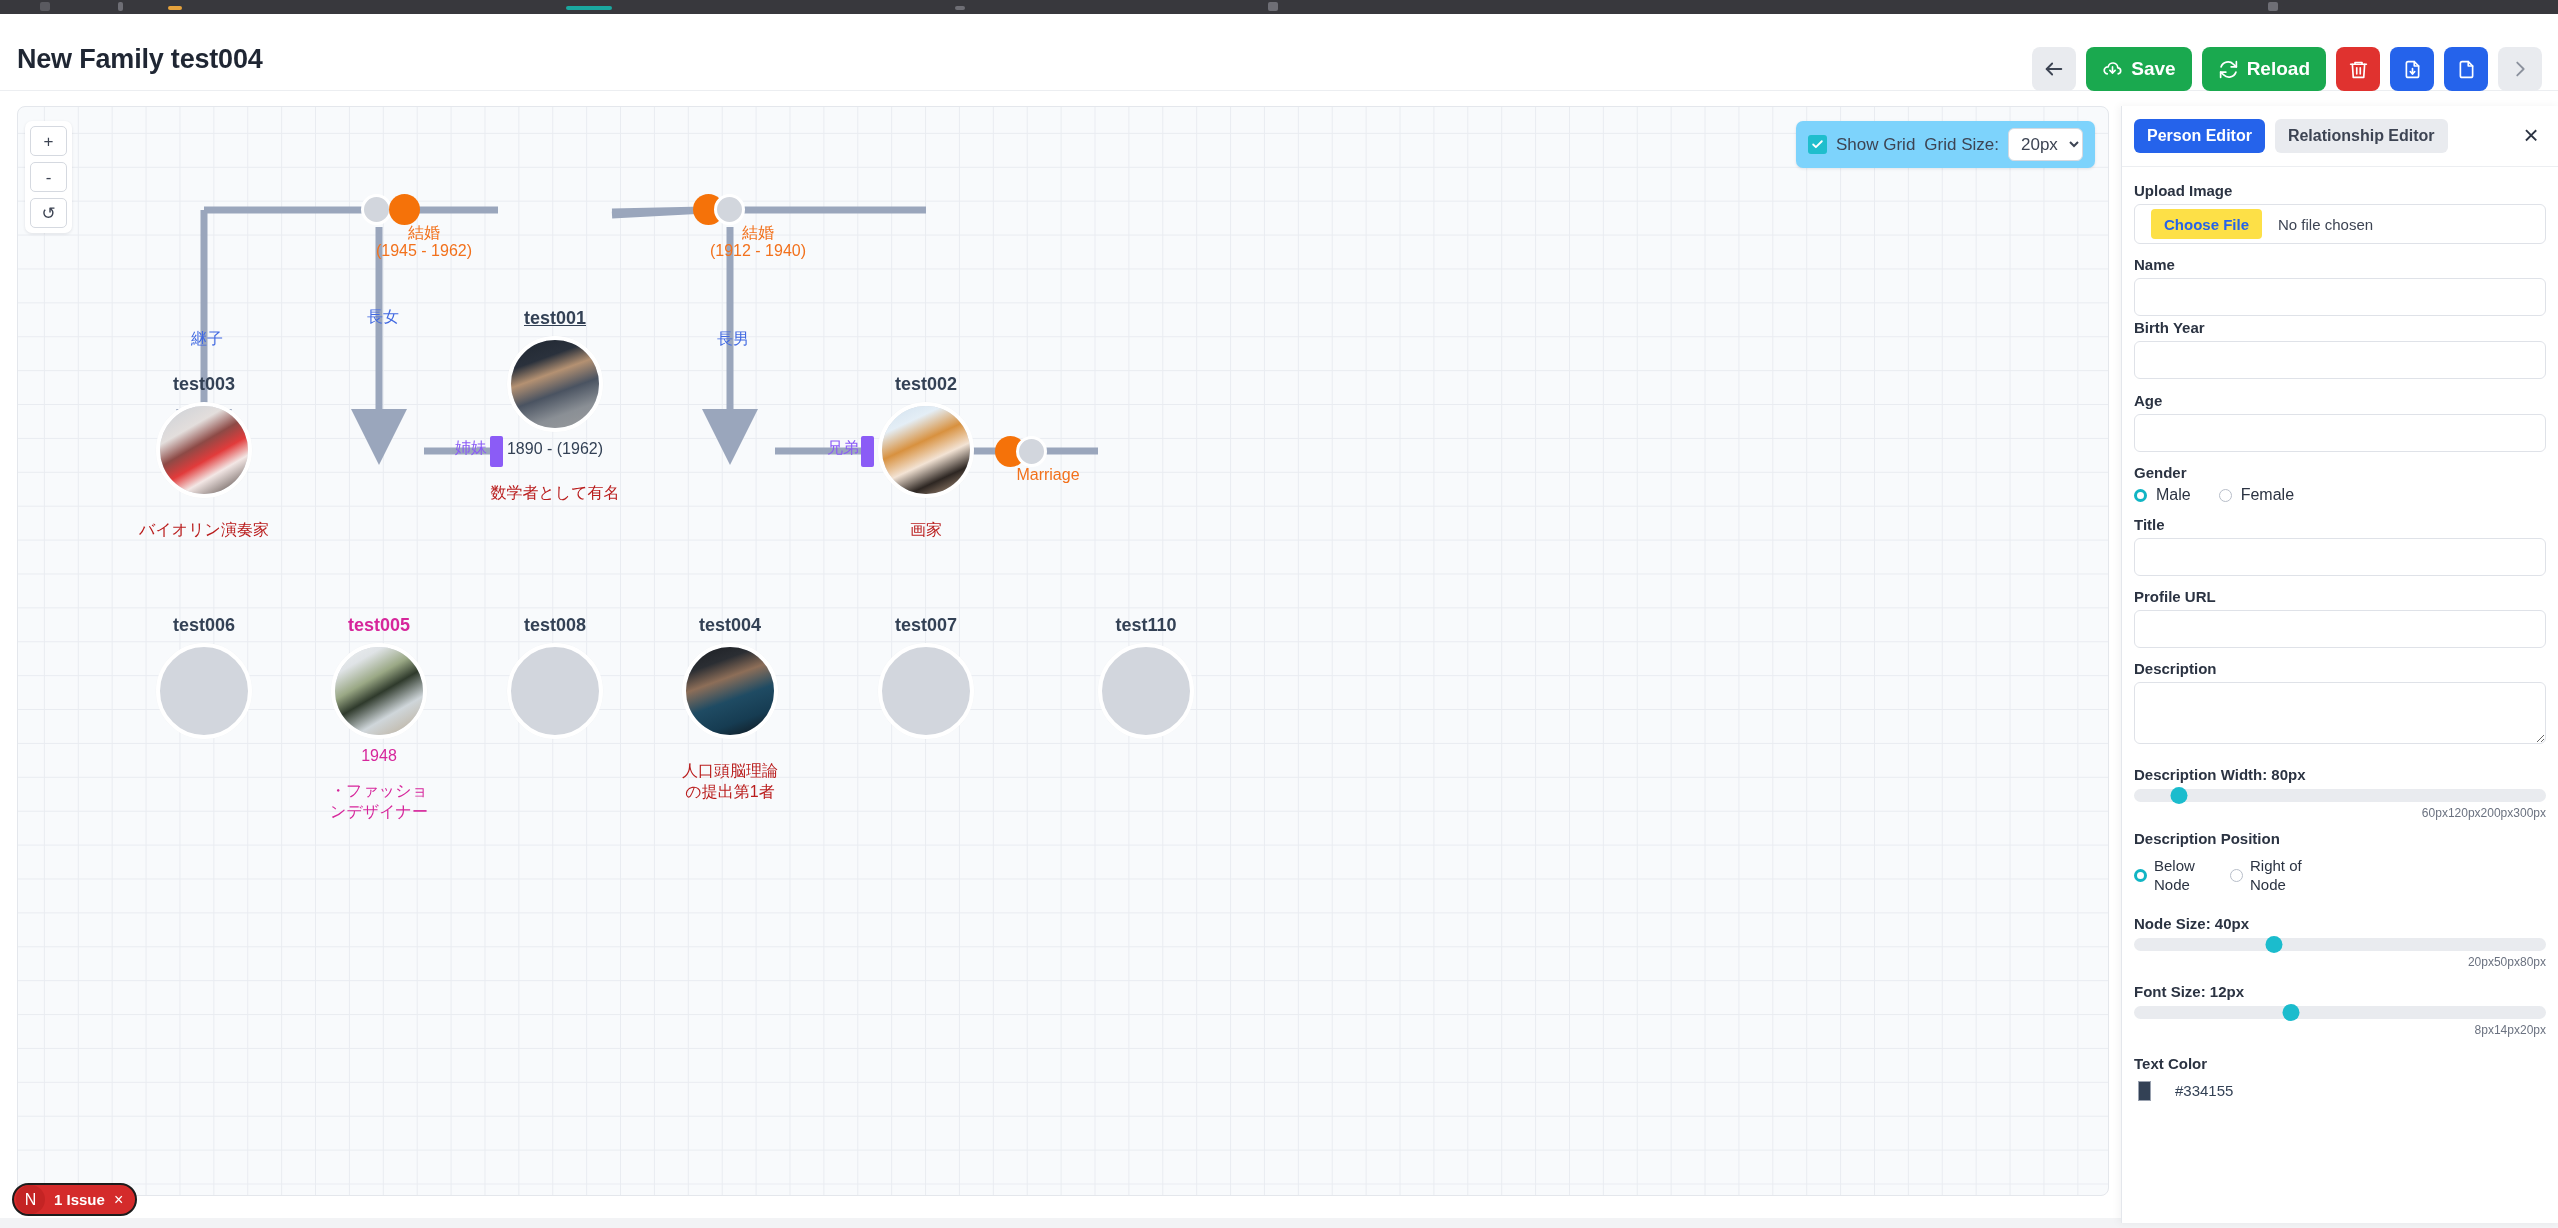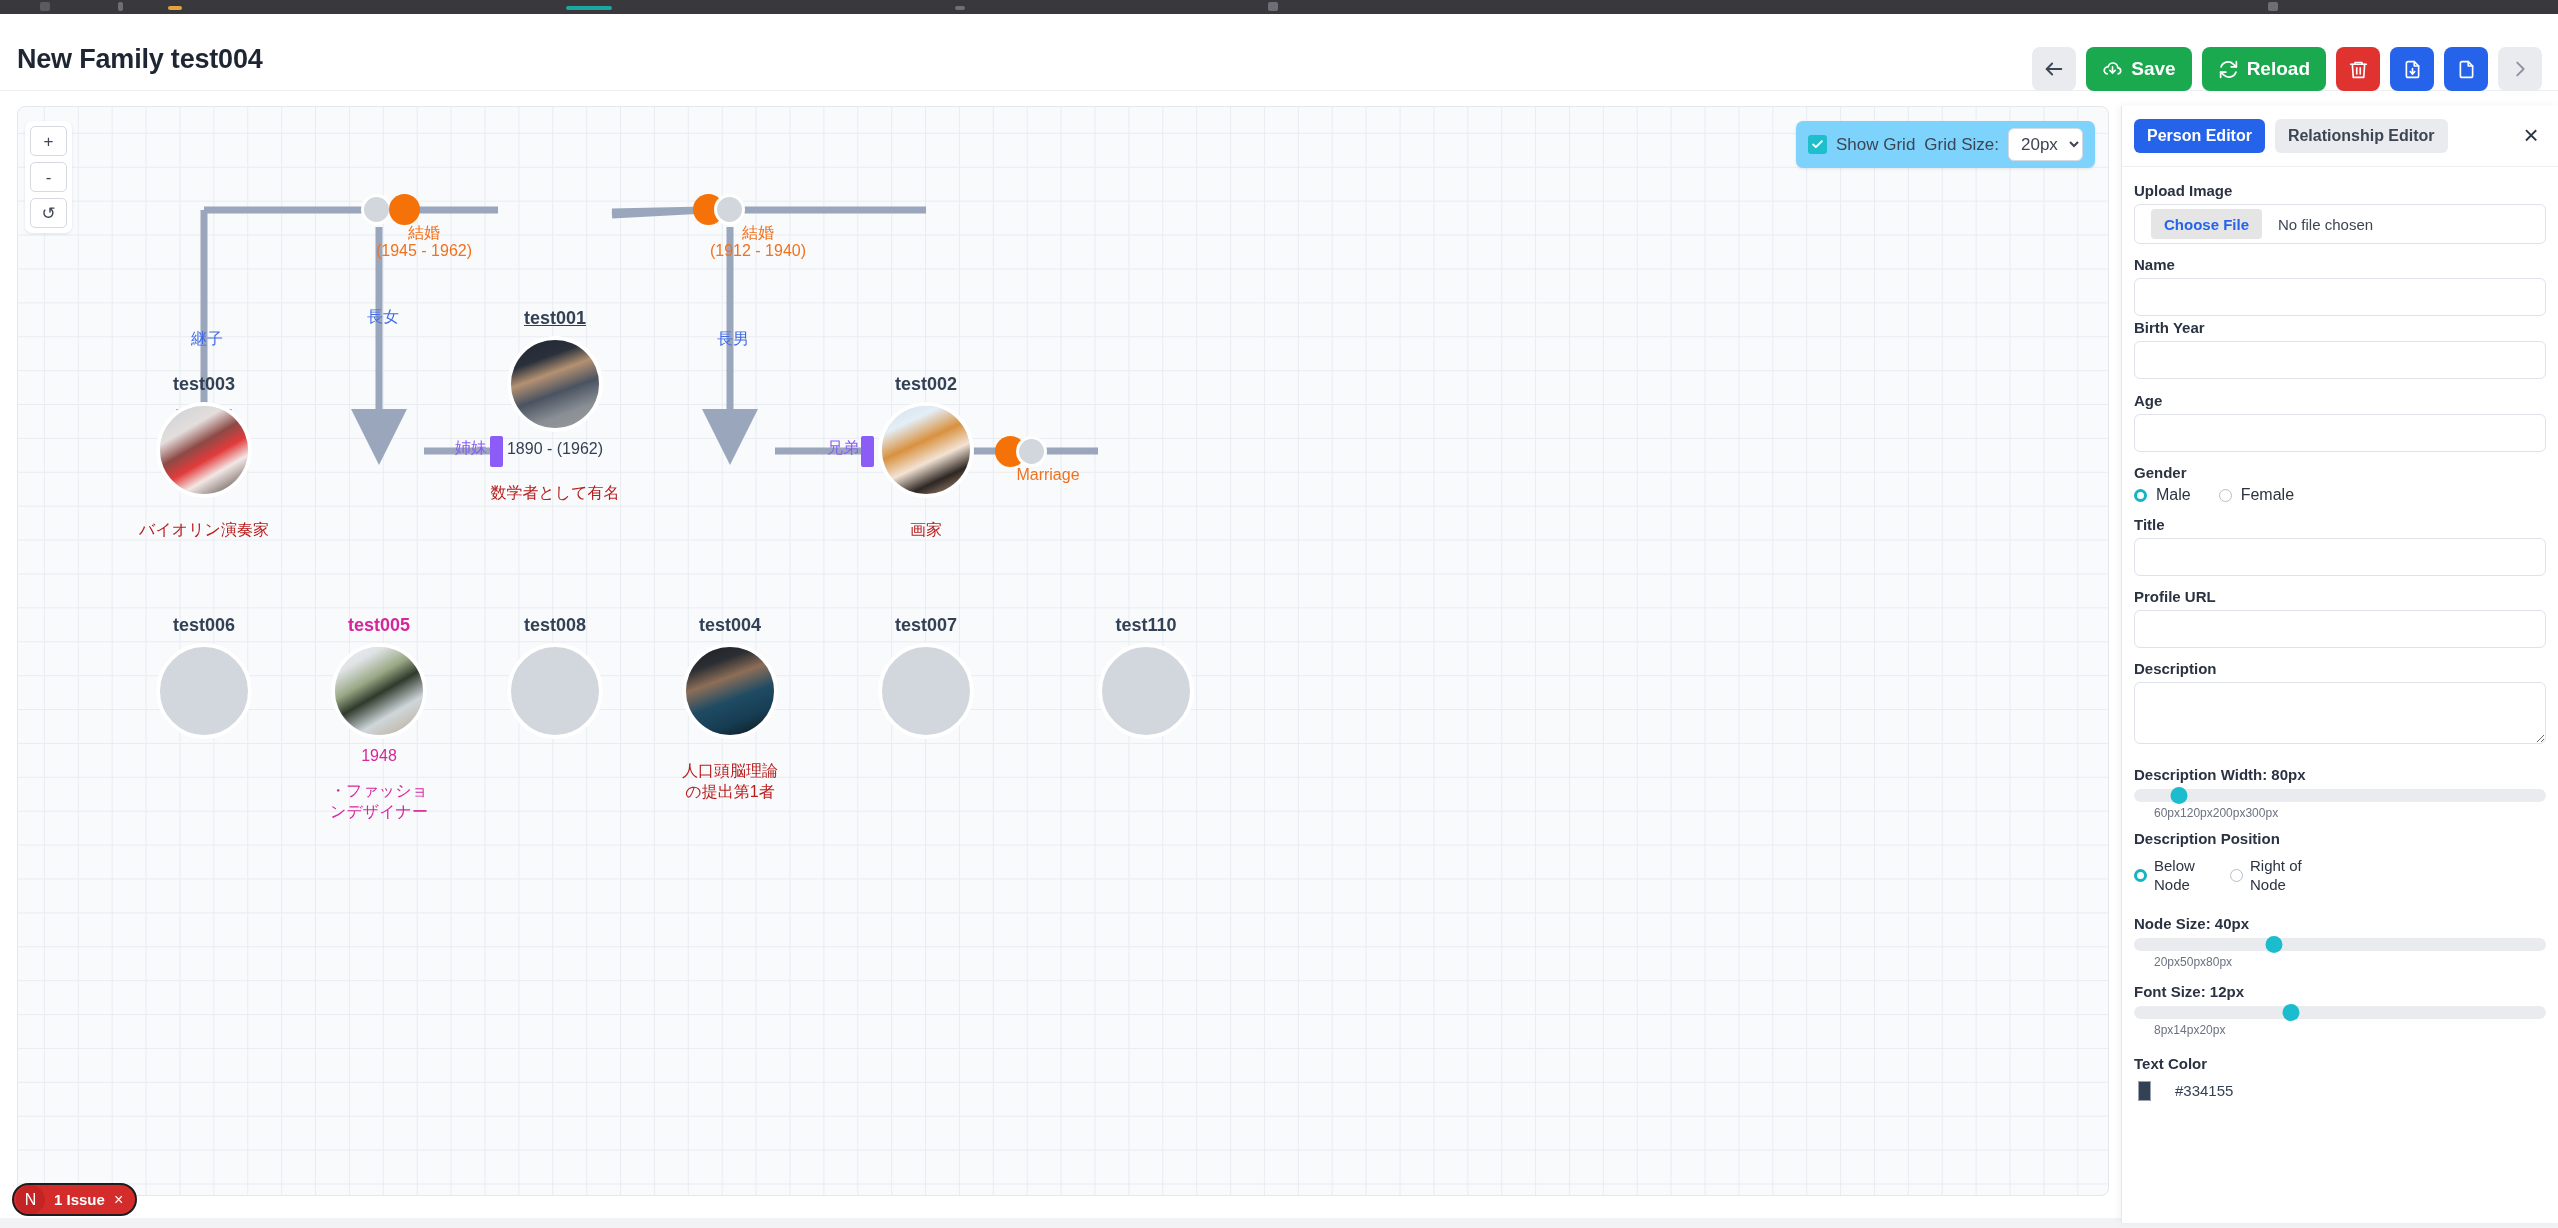--- a/index.html
+++ b/index.html
@@ -202,21 +202,21 @@
   .textarea {
     width:100%; height:62px; border:1px solid #dfe2e8; border-radius:6px;
     background:#fff; padding:6px 10px; font-size:15px; color:#334155;
     resize:vertical; font-family:"Liberation Sans", sans-serif;
   }
   .file-row {
     display:flex; align-items:center; width:100%; height:40px;
     border:1px solid #dfe2e8; border-radius:6px; background:#fff; overflow:hidden;
   }
   .file-btn {
-    background:#e5e5e5; color:#2563eb; font-size:15px; font-weight:bold;
+    background:#fde047; color:#2563eb; font-size:15px; font-weight:bold;
     border:none; height:30px; margin-left:16px; padding:0 13px; border-radius:4px;
     cursor:pointer; font-family:"Liberation Sans", sans-serif;
   }
   .file-name { font-size:15px; color:#3d4453; margin-left:16px; }
   .two-col { display:flex; gap:10px;flex-direction:column; }
   .two-col > div { flex:1; }
   .radio-row { display:flex; align-items:center; gap:9px; font-size:16px; color:#2b3342; }
   .radio-row .gap { width:10px; }
   .radio {
     width:13px; height:13px; border-radius:50%; border:1.6px solid #b8bec9;
@@ -226,21 +226,21 @@
   .slider-block { margin-top:4px; }
   .slider-cap { font-size:15px; font-weight:bold; color:#2b3342; margin-bottom:6px; }
   .slider-track {
     position:relative; height:13px; border-radius:7px; background:#e9ebef; cursor:pointer;
   }
   .slider-thumb {
     position:absolute; top:-2px; width:17px; height:17px; border-radius:50%;
     background:#1bbccd; transform:translateX(-50%);
   }
   .slider-ticks {
-    display:flex; justify-content:flex-start;
+    display:flex; justify-content:flex-end;
     font-size:12px; color:#6b7280; margin-top:4px;margin-left:20px;
   }
   .pos-radios { display:flex; gap:14px; align-items:flex-start; margin-top:10px; }
   .pos-item { display:flex; align-items:center; gap:7px; font-size:15px; color:#2b3342; line-height:1.25; }
   .pos-item span { display:inline-block; max-width:62px; }
   .color-row { display:flex; align-items:center; gap:24px; margin-top:9px; padding-left:4px; }
   .color-swatch { width:13px; height:20px; background:#334155; border:1px solid #9aa2b0; cursor:pointer; }
   .color-hex { font-size:15px; color:#334155; }
   .panel-footer {
     position:absolute; left:0; right:0; bottom:22px;

